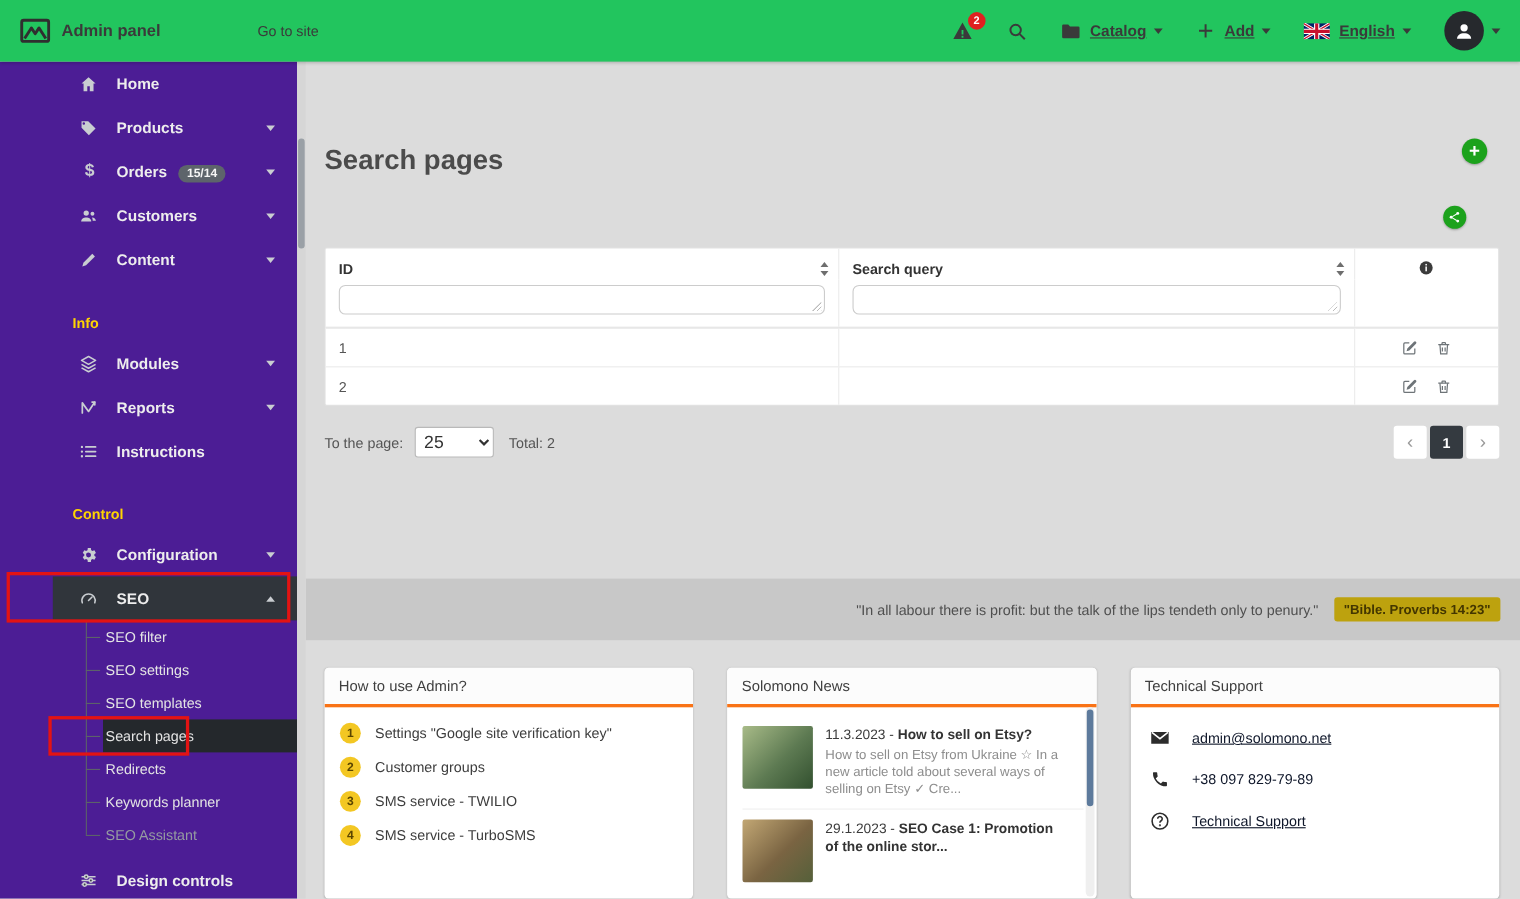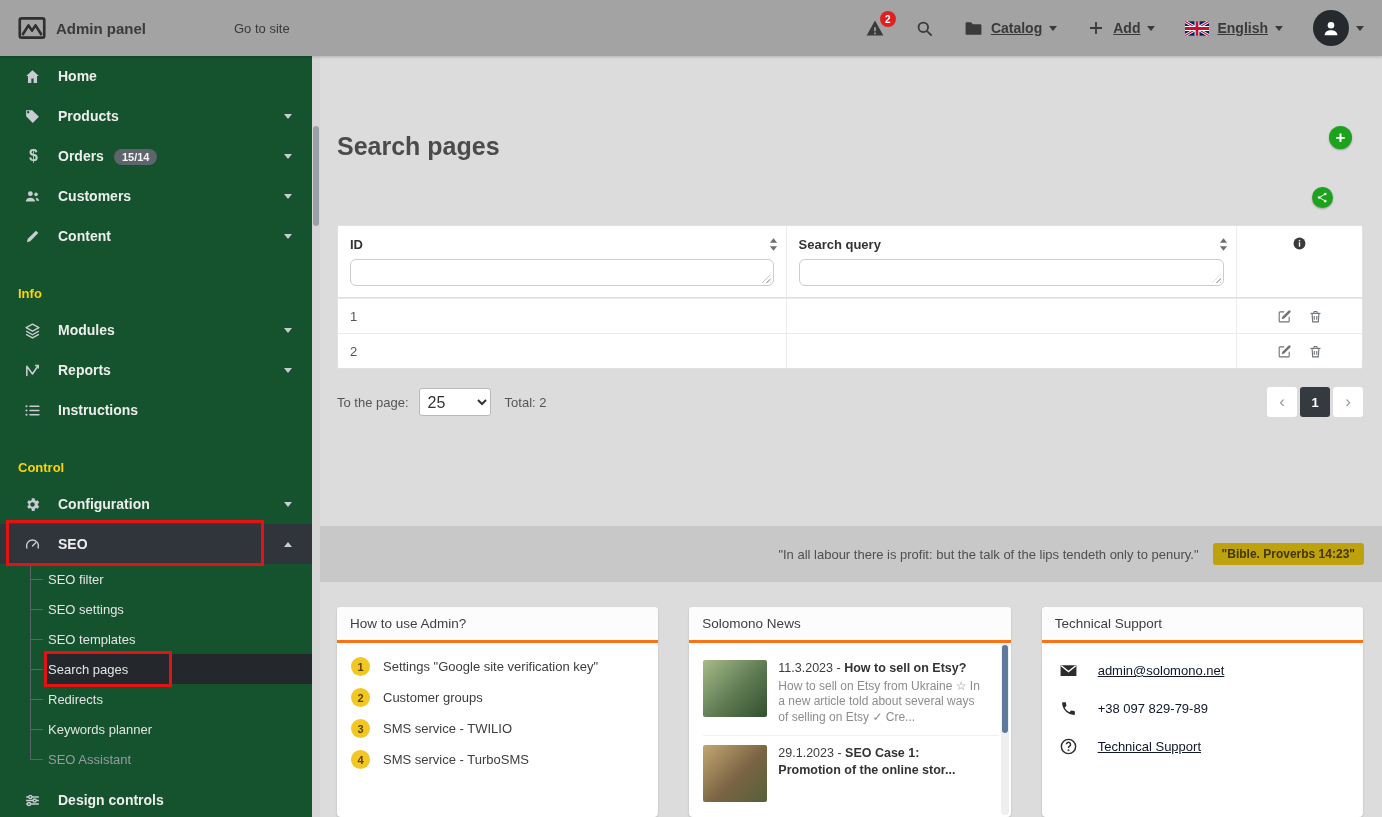--- a/index.html
+++ b/index.html
@@ -1,42 +1,42 @@
 <!DOCTYPE html>
 <html><head>
 <meta charset="utf-8">
 <style>
   * { margin:0; padding:0; box-sizing:border-box; }
   html,body { width:1382px; height:817px; overflow:hidden; }
   body { font-family:"Liberation Sans", sans-serif; background:#dcdcdc; position:relative; }
   a { text-decoration:none; color:inherit; }
 
   
-  .topbar { height:56px; background:#a3a3a3; display:flex; align-items:center; padding:0 18px; position:relative; z-index:10; box-shadow:0 1px 3px rgba(0,0,0,.2); }
+  .topbar { height:56px; background:#22c55e; display:flex; align-items:center; padding:0 18px; position:relative; z-index:10; box-shadow:0 1px 3px rgba(0,0,0,.2); }
   .brand { display:flex; align-items:center; gap:10px; width:168px; }
   .logo { width:28px; height:24px; display:flex; }
   .brand-txt { font-size:15px; font-weight:bold; color:#3a3a3a; }
   .goto { font-size:13px; color:#3a3a3a; margin-left:48px; cursor:pointer; }
   .top-right { margin-left:auto; display:flex; align-items:center; gap:30px; }
   .top-ic { color:#3a3a3a; display:flex; cursor:pointer; }
   .alert-wrap { position:relative; display:flex; cursor:pointer; color:#3a3a3a; }
   .alert-badge { position:absolute; top:-7px; right:-11px; background:#e02020; color:#fff; font-size:10px; font-weight:bold; width:16px; height:16px; border-radius:50%; display:flex; align-items:center; justify-content:center; }
   .top-menu { display:flex; align-items:center; cursor:pointer; color:#3a3a3a;text-decoration:underline; }
   .top-menu .mi { display:flex; margin-right:8px; }
   .menu-label { font-size:14px; font-weight:bold; color:#3a3a3a; }
   .caret { display:inline-block; width:0; height:0; border-left:4px solid transparent; border-right:4px solid transparent; border-top:5px solid currentColor; margin-left:7px; }
   .caret.up { border-top:none; border-bottom:5px solid currentColor; }
   .flag { display:flex; width:24px; height:15px; overflow:hidden; border-radius:1px; }
   .avatar { width:36px; height:36px; border-radius:50%; background:#26292d; display:flex; align-items:center; justify-content:center; }
 
   
   .layout { display:flex; height:761px; }
 
   
-  .sidebar { width:312px; background:#14532d; color:#ededed; position:relative; flex-shrink:0; overflow:hidden; }
+  .sidebar { width:270px; background:#4c1d95; color:#ededed; position:relative; flex-shrink:0; overflow:hidden;padding-left:48px; }
   .sb-item { height:40px; display:flex; align-items:center; padding:0 20px 0 24px; font-size:14px; font-weight:bold; cursor:pointer; }
   .sb-item .icon { width:19px; margin-right:15px; display:flex; color:#c9cdd1; flex-shrink:0; }
   .sb-item .lbl { flex:1; white-space:nowrap; }
   .sb-item .caret { color:#c9cdd1; }
   .sb-badge { background:#5d646b; color:#f5f5f5; font-size:11px; font-weight:bold; padding:2px 8px; border-radius:9px; margin-left:10px; }
   .sb-section { color:#ffd400; font-size:13px; font-weight:bold; padding:30px 0 8px 18px; line-height:16px; }
   .sb-item.seo-active { background:#30353b; }
   .submenu { position:relative; }
   .submenu::before { content:''; position:absolute; left:30px; top:0; bottom:15px; border-left:1px solid #5c6269; }
   .sub-item { height:30px; display:flex; align-items:center; padding-left:48px; font-size:13px; color:#e4e4e4; position:relative; cursor:pointer; }

